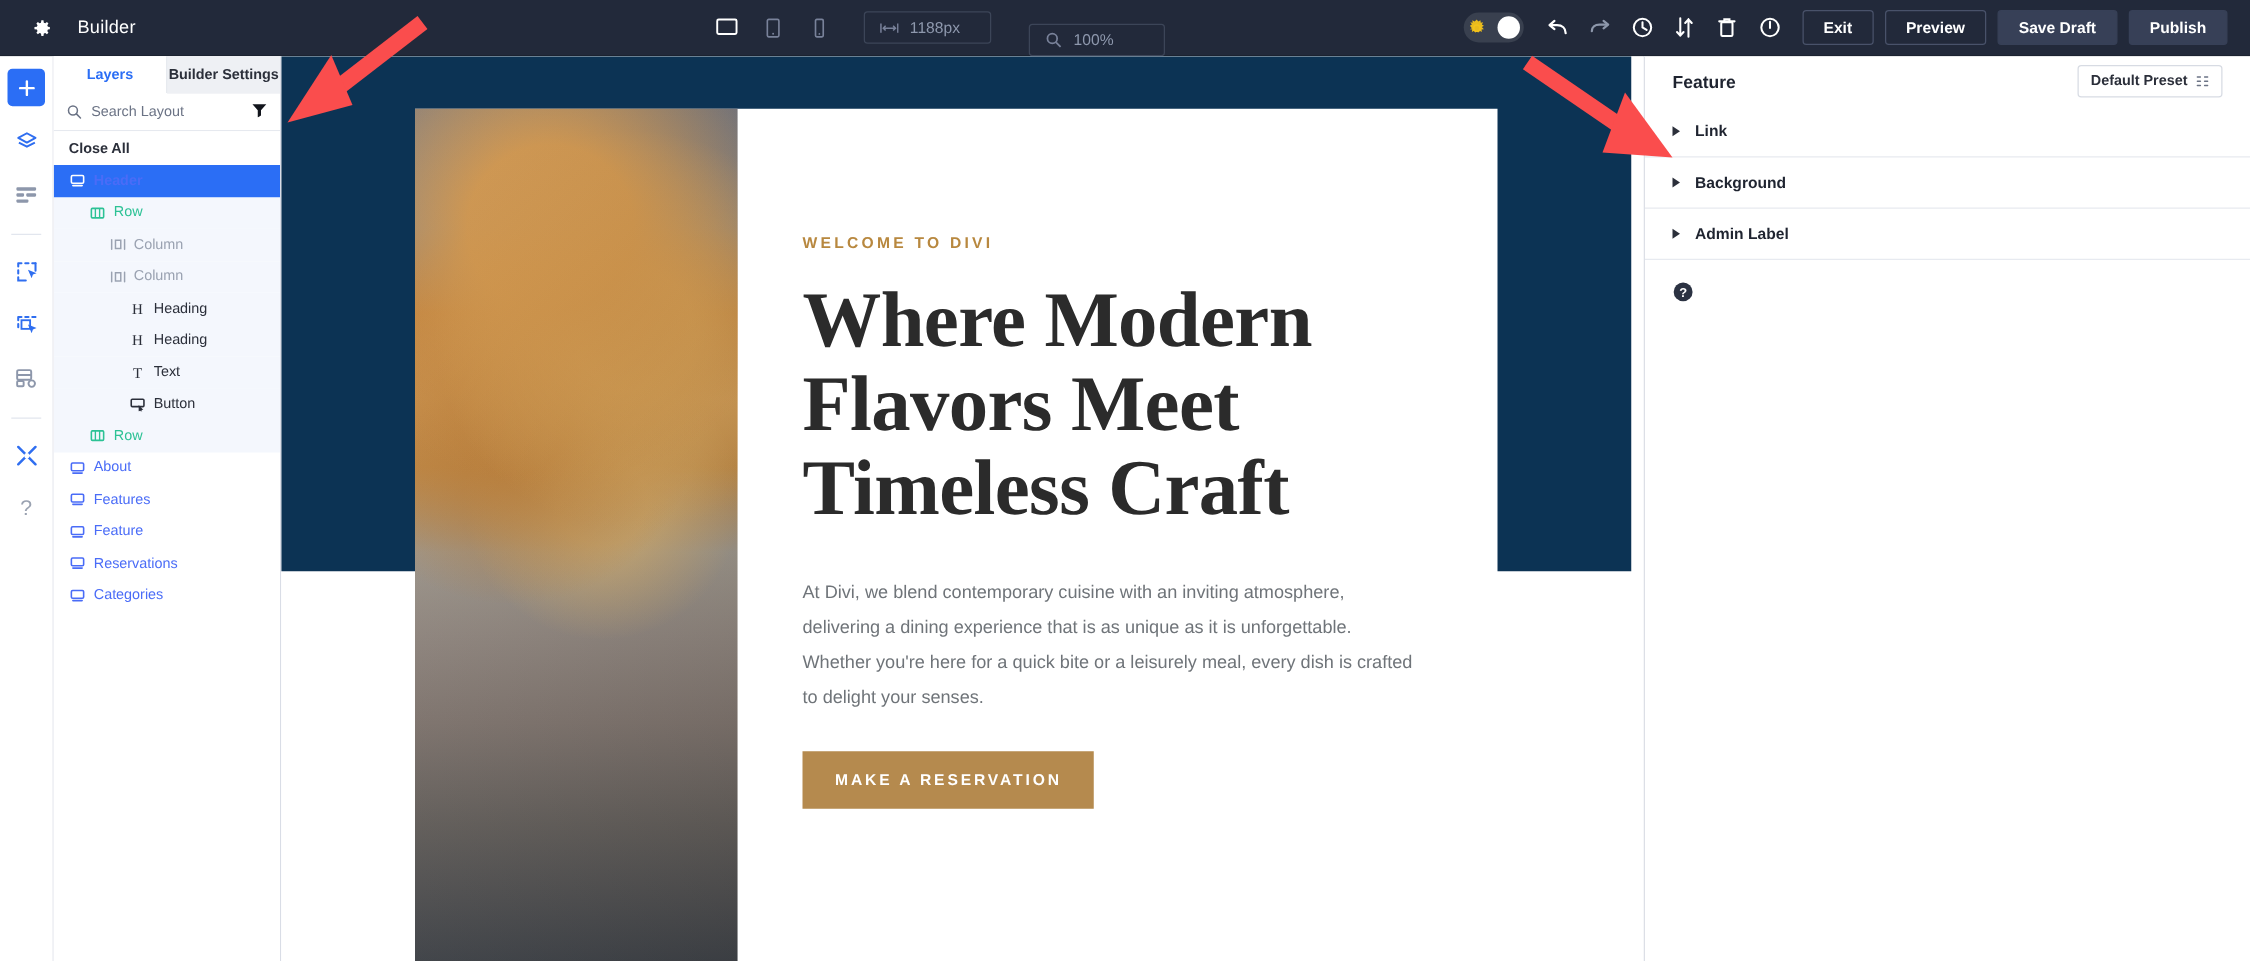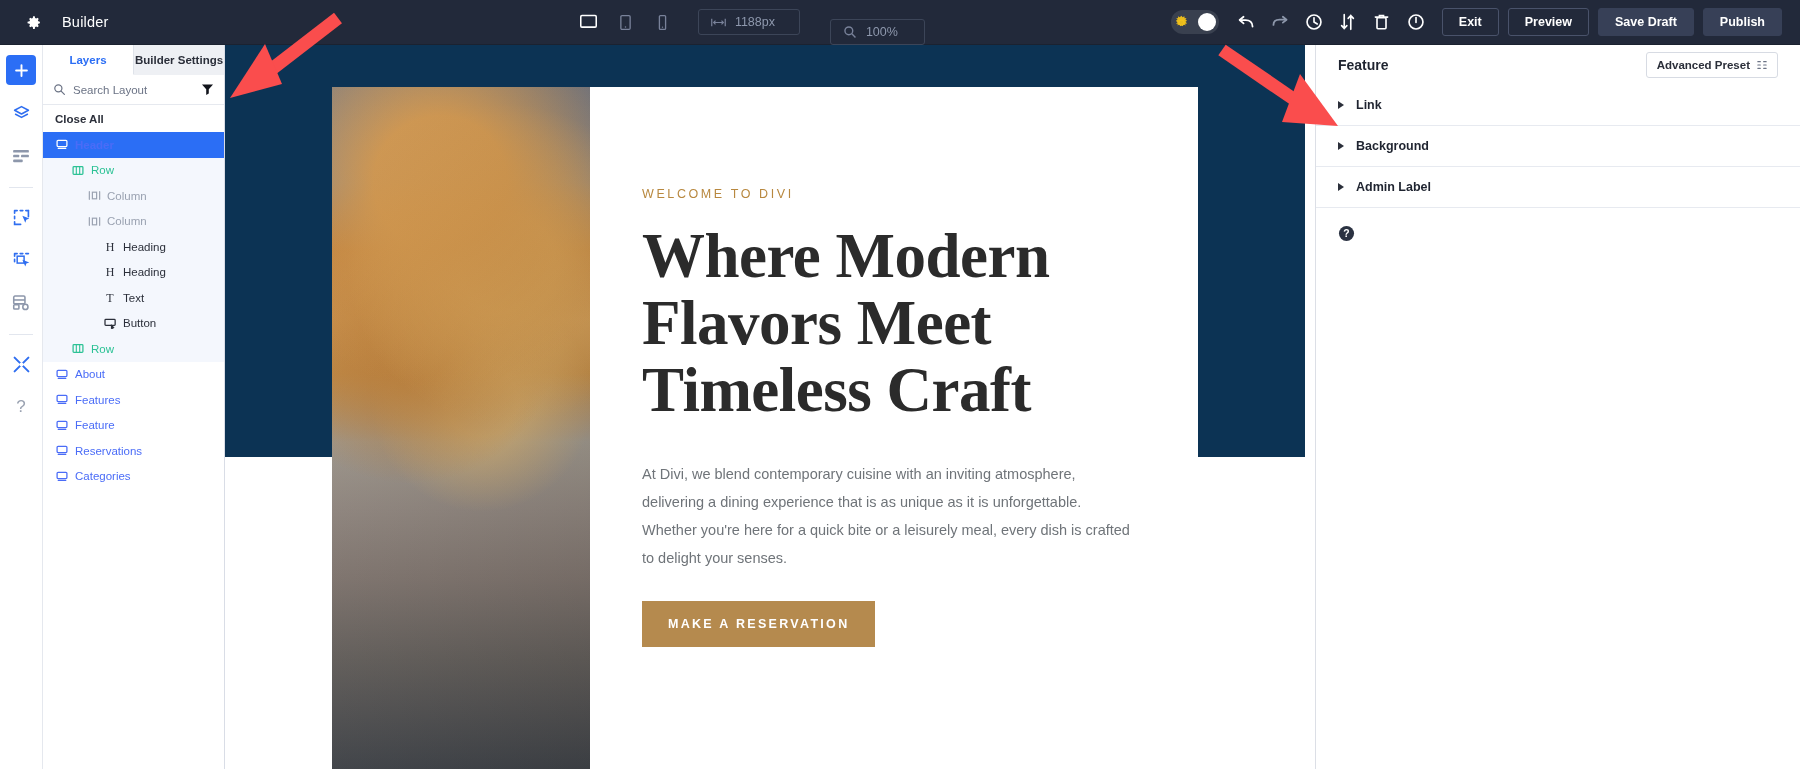--- a/index.html
+++ b/index.html
@@ -26,21 +26,21 @@
   .topbar-center { flex: 1; display: flex; align-items: center; justify-content: center; gap: 10px; }
   .device-group { display: flex; align-items: center; gap: 11px; margin-right: 12px; }
   .dev-ico { width: 26px; height: 26px; display: flex; align-items: center; justify-content: center; cursor: pointer; }
 
   .field {
     height: 26px; border: 1px solid #3c4558; border-radius: 3px;
     display: flex; align-items: center; gap: 9px; padding: 0 12px;
     color: #8e98ad; font-size: 12.5px; background: transparent; cursor: pointer;
   }
   .field.width-field { width: 102px; }
-  .field.zoom-field { width: 95px; margin-left: 20px; margin-top: 19px; }
+  .field.zoom-field { width: 109px; margin-left: 20px; margin-top: 19px; }
 
   .topbar-right { display: flex; align-items: center; gap: 0px; padding-right: 18px; }
   .toolbtn {
     width: 34px; height: 34px; display: flex; align-items: center; justify-content: center;
     cursor: pointer; color: #ffffff;
   }
   .toggle-pill {
     width: 48px; height: 24px; border-radius: 13px; background: #39404f;
     display: flex; align-items: center; padding: 0 3px; justify-content: space-between;
     margin-right: 10px; cursor: pointer;
@@ -138,21 +138,21 @@
         #9b9088 62%, #8c8079 72%,
         #6f6a66 84%, #4b4f55 100%);
     position: relative;
   }
   .hero-img::after {
     content: ""; position: absolute; inset: 0;
     background: linear-gradient(135deg, rgba(255,255,255,.07), rgba(0,0,0,.22));
   }
   .hero-text { flex: 1; padding: 100px 62px 0 52px; }
   .eyebrow {
-    color: #b8883f; font-size: 12.5px; letter-spacing: 2.6px; font-weight: normal;
+    color: #b8883f; font-size: 12.5px; letter-spacing: 2.6px; font-weight: bold;
     margin-bottom: 22px;
   }
   .hero-h1 {
     font-family: "Liberation Serif", serif;
     font-size: 63px; line-height: 1.06; color: #2b2b2b; font-weight: bold;
     letter-spacing: -.5px; margin-bottom: 38px;
   }
   .hero-p {
     font-size: 14.5px; line-height: 1.92; color: #6f7479; max-width: 490px;
     margin-bottom: 28px;
@@ -520,21 +520,21 @@
         <div class="cta">MAKE A RESERVATION</div>
       </div>
     </div>
   </div>
 
   <div class="rightpanel">
 
     <div class="rp-title-row">
       <span class="rp-title">Feature</span>
       <span class="preset-btn">
-        <span>Advanced Preset</span>
+        <span>Default Preset</span>
         <svg width="10" height="10" viewBox="0 0 12 12">
             <path d="M1 2h3M8 2h3M1 6h3M8 6h3M1 10h3M8 10h3" stroke="#6b7385" stroke-width="1.4" stroke-linecap="round"></path>
           </svg>
       </span>
     </div>
 
 
     <div id="accordion-list">
         <div class="acc-row">
           <span class="caret"></span>

